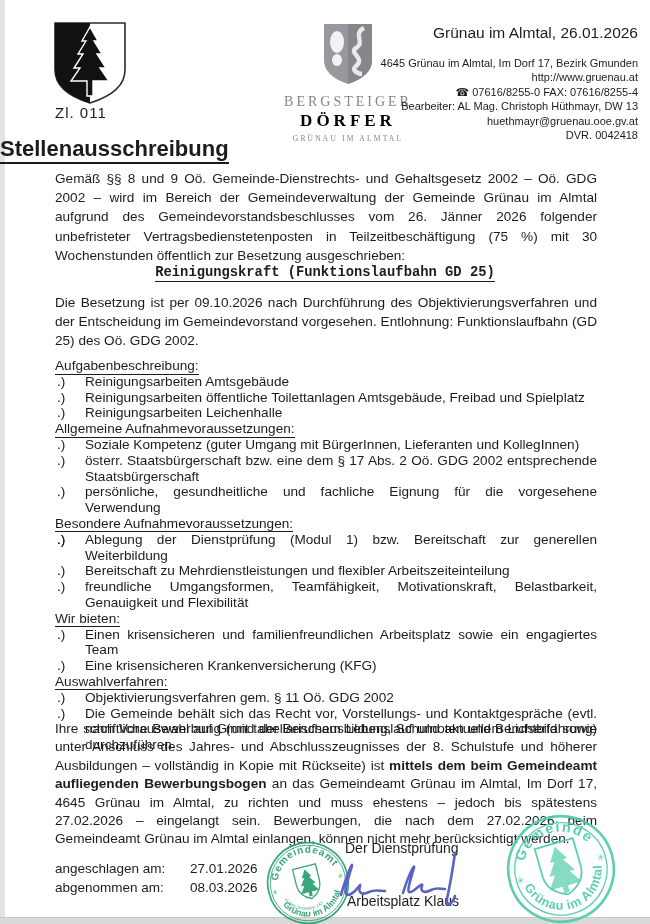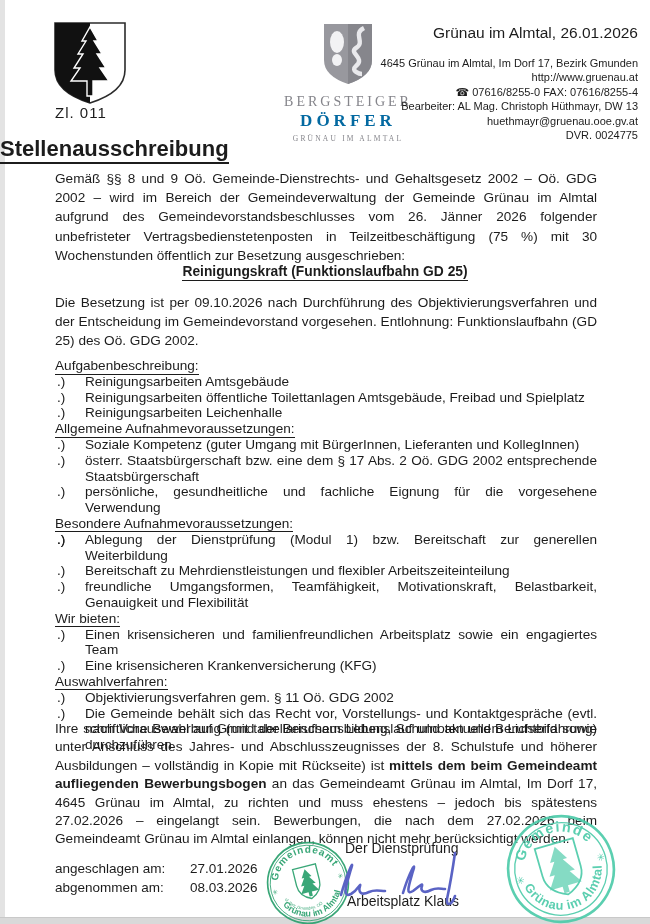--- a/index.html
+++ b/index.html
@@ -6,33 +6,33 @@
   .page{position:relative;width:650px;height:924px;background:#ffffff;overflow:hidden;
         font-family:"Liberation Sans",sans-serif;color:#1c1c1c;}
   .edge-left{position:absolute;left:0;top:0;width:5px;height:924px;background:#e3e3e3;}
   .edge-bottom{position:absolute;left:0;top:917px;width:650px;height:7px;background:#d9d9d9;border-top:1px solid #c9c9c9;}
 
   
   .coa{position:absolute;left:52px;top:20px;}
   .zl{position:absolute;left:55px;top:104px;font-size:15px;letter-spacing:1px;}
   .bdlogo{position:absolute;left:281px;top:22px;width:134px;text-align:center;color:#7c7c82;}
   .bdlogo .l1{font-family:"Liberation Serif",serif;font-size:14px;letter-spacing:3px;margin-top:4px;color:#85858b;}
-  .bdlogo .l2{font-family:"Liberation Serif",serif;font-size:17px;font-weight:bold;letter-spacing:4px;color:#0369a1;margin-top:1px;}
+  .bdlogo .l2{font-family:"Liberation Serif",serif;font-size:17px;font-weight:bold;letter-spacing:4px;color:#000000;margin-top:1px;}
   .bdlogo .l3{font-family:"Liberation Serif",serif;font-size:7.5px;letter-spacing:2.2px;color:#85858b;margin-top:3px;}
   .contact{position:absolute;right:12px;top:24px;text-align:right;}
   .contact .big{font-size:15.5px;margin-bottom:14px;}
   .contact .sm{font-size:11px;line-height:14.4px;}
 
   
   .title{position:absolute;top:136px;left:0;width:100%;text-align:left;font-size:22px;font-weight:bold;}
   .title span{border-bottom:2.5px solid #1c1c1c;padding-bottom:1px;}
   .para{position:absolute;left:55px;width:542px;font-size:13.6px;line-height:19.2px;text-align:justify;}
   .p1{top:169px;}
   .postitle{position:absolute;top:264px;left:0;width:100%;text-align:center;font-size:13.8px;font-weight:bold;}
-  .postitle span{border-bottom:1.6px solid #1c1c1c;padding-bottom:1px;}
+  .postitle span{border-bottom:1.6px solid #1c1c1c;padding-bottom:1px;font-family:Liberation Mono, monospace;}
   .p2{top:293px;}
   .p3{top:720px;line-height:18.4px;}
 
   
   .sections{position:absolute;left:55px;top:358px;width:542px;font-size:13.6px;line-height:15.8px;}
   .sec-h span{border-bottom:1.4px solid #1c1c1c;padding-bottom:0.5px;}
   .li{position:relative;padding-left:30px;text-align:justify;}
   .li .m{position:absolute;left:2px;top:0;}
 
   
@@ -78,21 +78,21 @@
     <div class="l3">GRÜNAU IM ALMTAL</div>
   </div>
 
   <div class="contact">
     <div class="big">Grünau im Almtal, 26.01.2026</div>
     <div class="sm">4645 Grünau im Almtal, Im Dorf 17, Bezirk Gmunden</div>
     <div class="sm">http://www.gruenau.at</div>
     <div class="sm"><span>☎</span> <span>07616/8255-0 FAX: 07616/8255-4</span></div>
     <div class="sm">Bearbeiter: AL Mag. Christoph Hüthmayr, DW 13</div>
     <div class="sm">huethmayr@gruenau.ooe.gv.at</div>
-    <div class="sm">DVR. 0024775</div>
+    <div class="sm">DVR. 0042418</div>
   </div>
 
   <div class="title"><span>Stellenausschreibung</span></div>
 
   <div class="para p1">Gemäß §§ 8 und 9 Oö. Gemeinde-Dienstrechts- und Gehaltsgesetz 2002 – Oö. GDG 2002 – wird im Bereich der Gemeindeverwaltung der Gemeinde Grünau im Almtal aufgrund des Gemeindevorstandsbeschlusses vom 26. Jänner 2026 folgender unbefristeter Vertragsbedienstetenposten in Teilzeitbeschäftigung (75 %) mit 30 Wochenstunden öffentlich zur Besetzung ausgeschrieben:</div>
 
   <div class="postitle"><span>Reinigungskraft (Funktionslaufbahn GD 25)</span></div>
 
   <div class="para p2">Die Besetzung ist per 09.10.2026 nach Durchführung des Objektivierungsverfahren und der Entscheidung im Gemeindevorstand vorgesehen. Entlohnung: Funktionslaufbahn (GD 25) des Oö. GDG 2002.</div>
 

